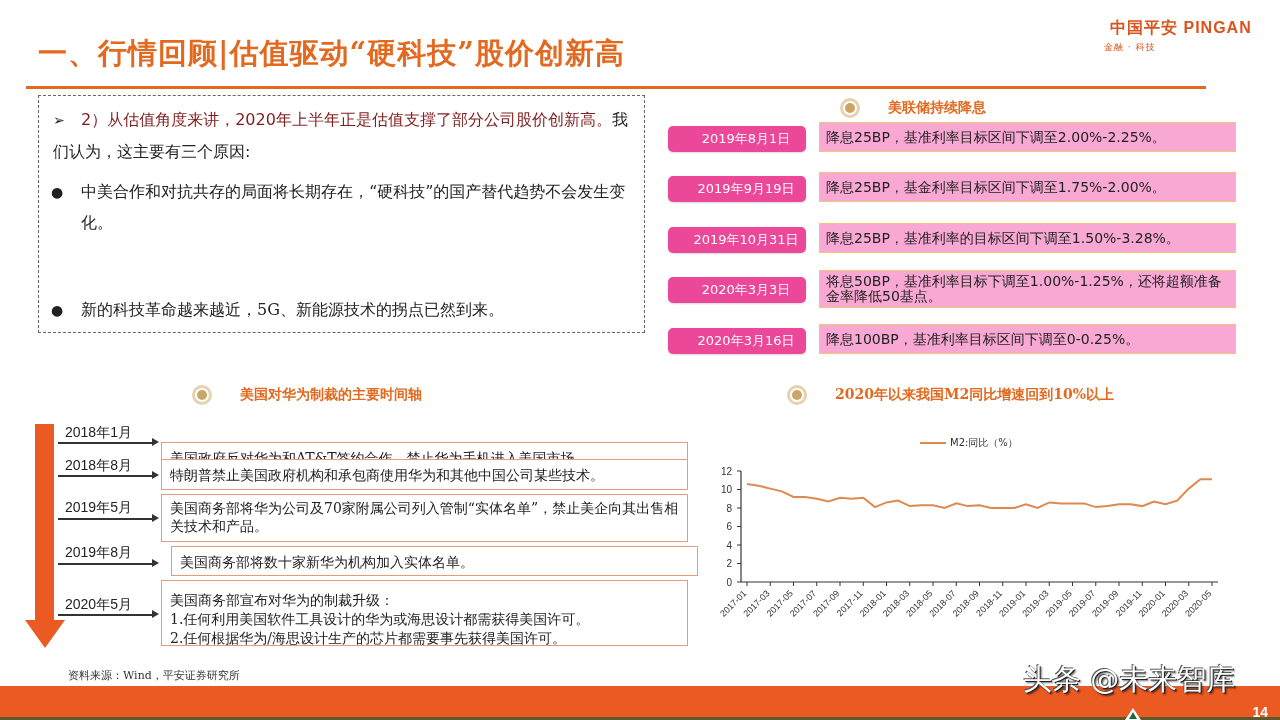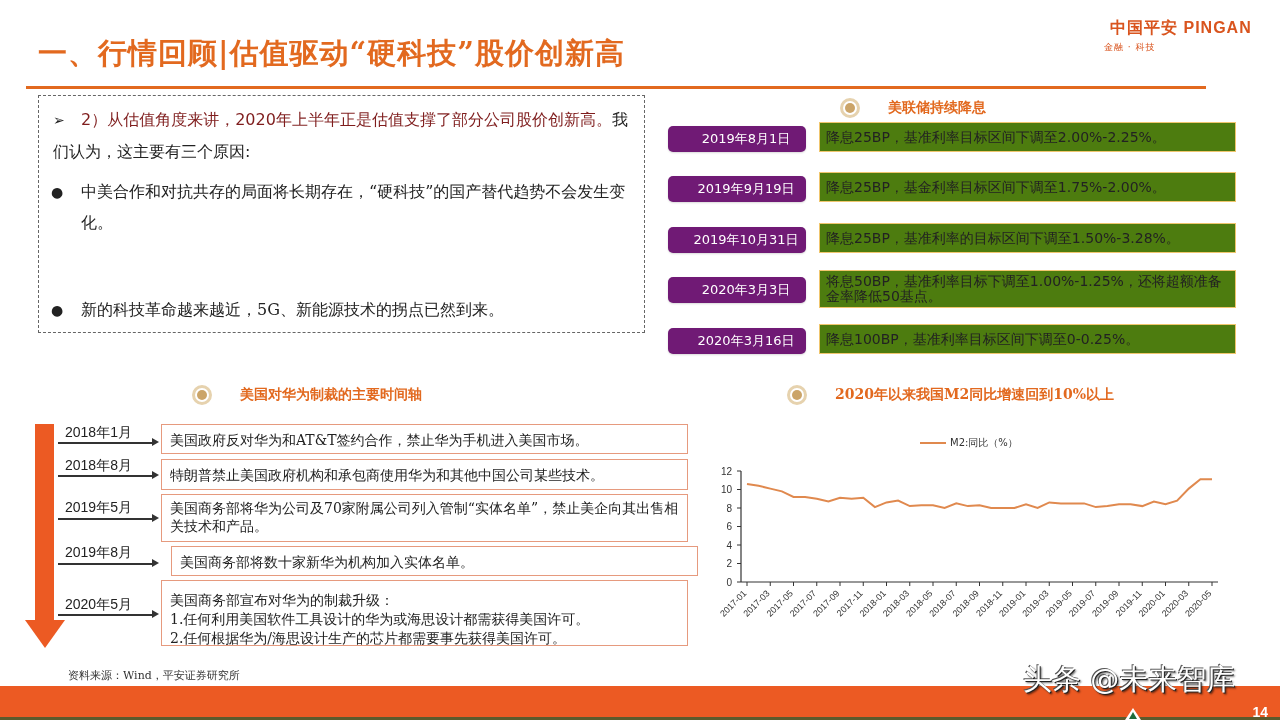--- a/index.html
+++ b/index.html
@@ -32,28 +32,28 @@
   .target-icon {
     width: 20px; height: 20px; border-radius: 50%; border: 3px solid #E6D2AE;
     display: flex; align-items: center; justify-content: center; margin-right: 28px;
   }
   .target-icon::after { content: ""; width: 10px; height: 10px; border-radius: 50%; background: #CBA468; }
   .section-label { font-size: 14px; font-weight: bold; color: #E2691F; font-family: "DejaVu Serif", serif; }
 
   .fed-row { position: absolute; left: 668px; height: 28px; }
   .fed-date {
     position: absolute; left: 0; top: 0; width: 138px; height: 26px;
-    background: #701a75; color: #fff; border-radius: 5px;
+    background: #ec4899; color: #fff; border-radius: 5px;
     font-size: 13px; display: flex; align-items: center; justify-content: center;
     box-shadow: 0 1px 2px rgba(0,0,0,.15);
     padding-left: 18px;
   }
   .fed-desc {
     position: absolute; left: 151px; top: -4px; width: 417px; min-height: 30px;
-    border: 1.5px solid #F0C66E; background: #4d7c0f; font-size: 14px; line-height: 15px;
+    border: 1.5px solid #F0C66E; background: #f9a8d4; font-size: 14px; line-height: 15px;
     padding: 7px 6px 0 6px;
   }
   .fed-desc.two { height: 38px; padding-top: 3px; line-height: 15px; }
 
   .timeline-bar { position: absolute; left: 35px; top: 424px; width: 19px; height: 196px; background: #EC5A23; }
   .timeline-head {
     position: absolute; left: 25px; top: 620px; width: 0; height: 0;
     border-left: 20px solid transparent; border-right: 20px solid transparent; border-top: 28px solid #EC5A23;
   }
   .tl-row { position: absolute; left: 58px; }
@@ -137,21 +137,21 @@
   <div class="target-icon"></div>
   <div class="section-label">美国对华为制裁的主要时间轴</div>
 </div>
 
 <div class="timeline-bar"></div>
 <div class="timeline-head"></div>
 
 <div class="tl-row" style="top:424px;">
   <div class="tl-date" style="top:0;">2018年1月</div>
   <div class="tl-line" style="top:18px;"></div>
-  <div class="tl-desc" style="top:0; height:30px;">美国政府反对华为和AT&amp;T签约合作，禁止华为手机进入美国市场。</div>
+  <div class="tl-desc" style="top:18px; height:30px;">美国政府反对华为和AT&amp;T签约合作，禁止华为手机进入美国市场。</div>
 </div>
 <div class="tl-row" style="top:457px;">
   <div class="tl-date" style="top:0;">2018年8月</div>
   <div class="tl-line" style="top:18px;"></div>
   <div class="tl-desc" style="top:2px; height:31px;">特朗普禁止美国政府机构和承包商使用华为和其他中国公司某些技术。</div>
 </div>
 <div class="tl-row" style="top:494px;">
   <div class="tl-date" style="top:5px;">2019年5月</div>
   <div class="tl-line" style="top:24px;"></div>
   <div class="tl-desc" style="top:0; height:48px; padding-top:4px;">美国商务部将华为公司及70家附属公司列入管制“实体名单”，禁止美企向其出售相关技术和产品。</div>

